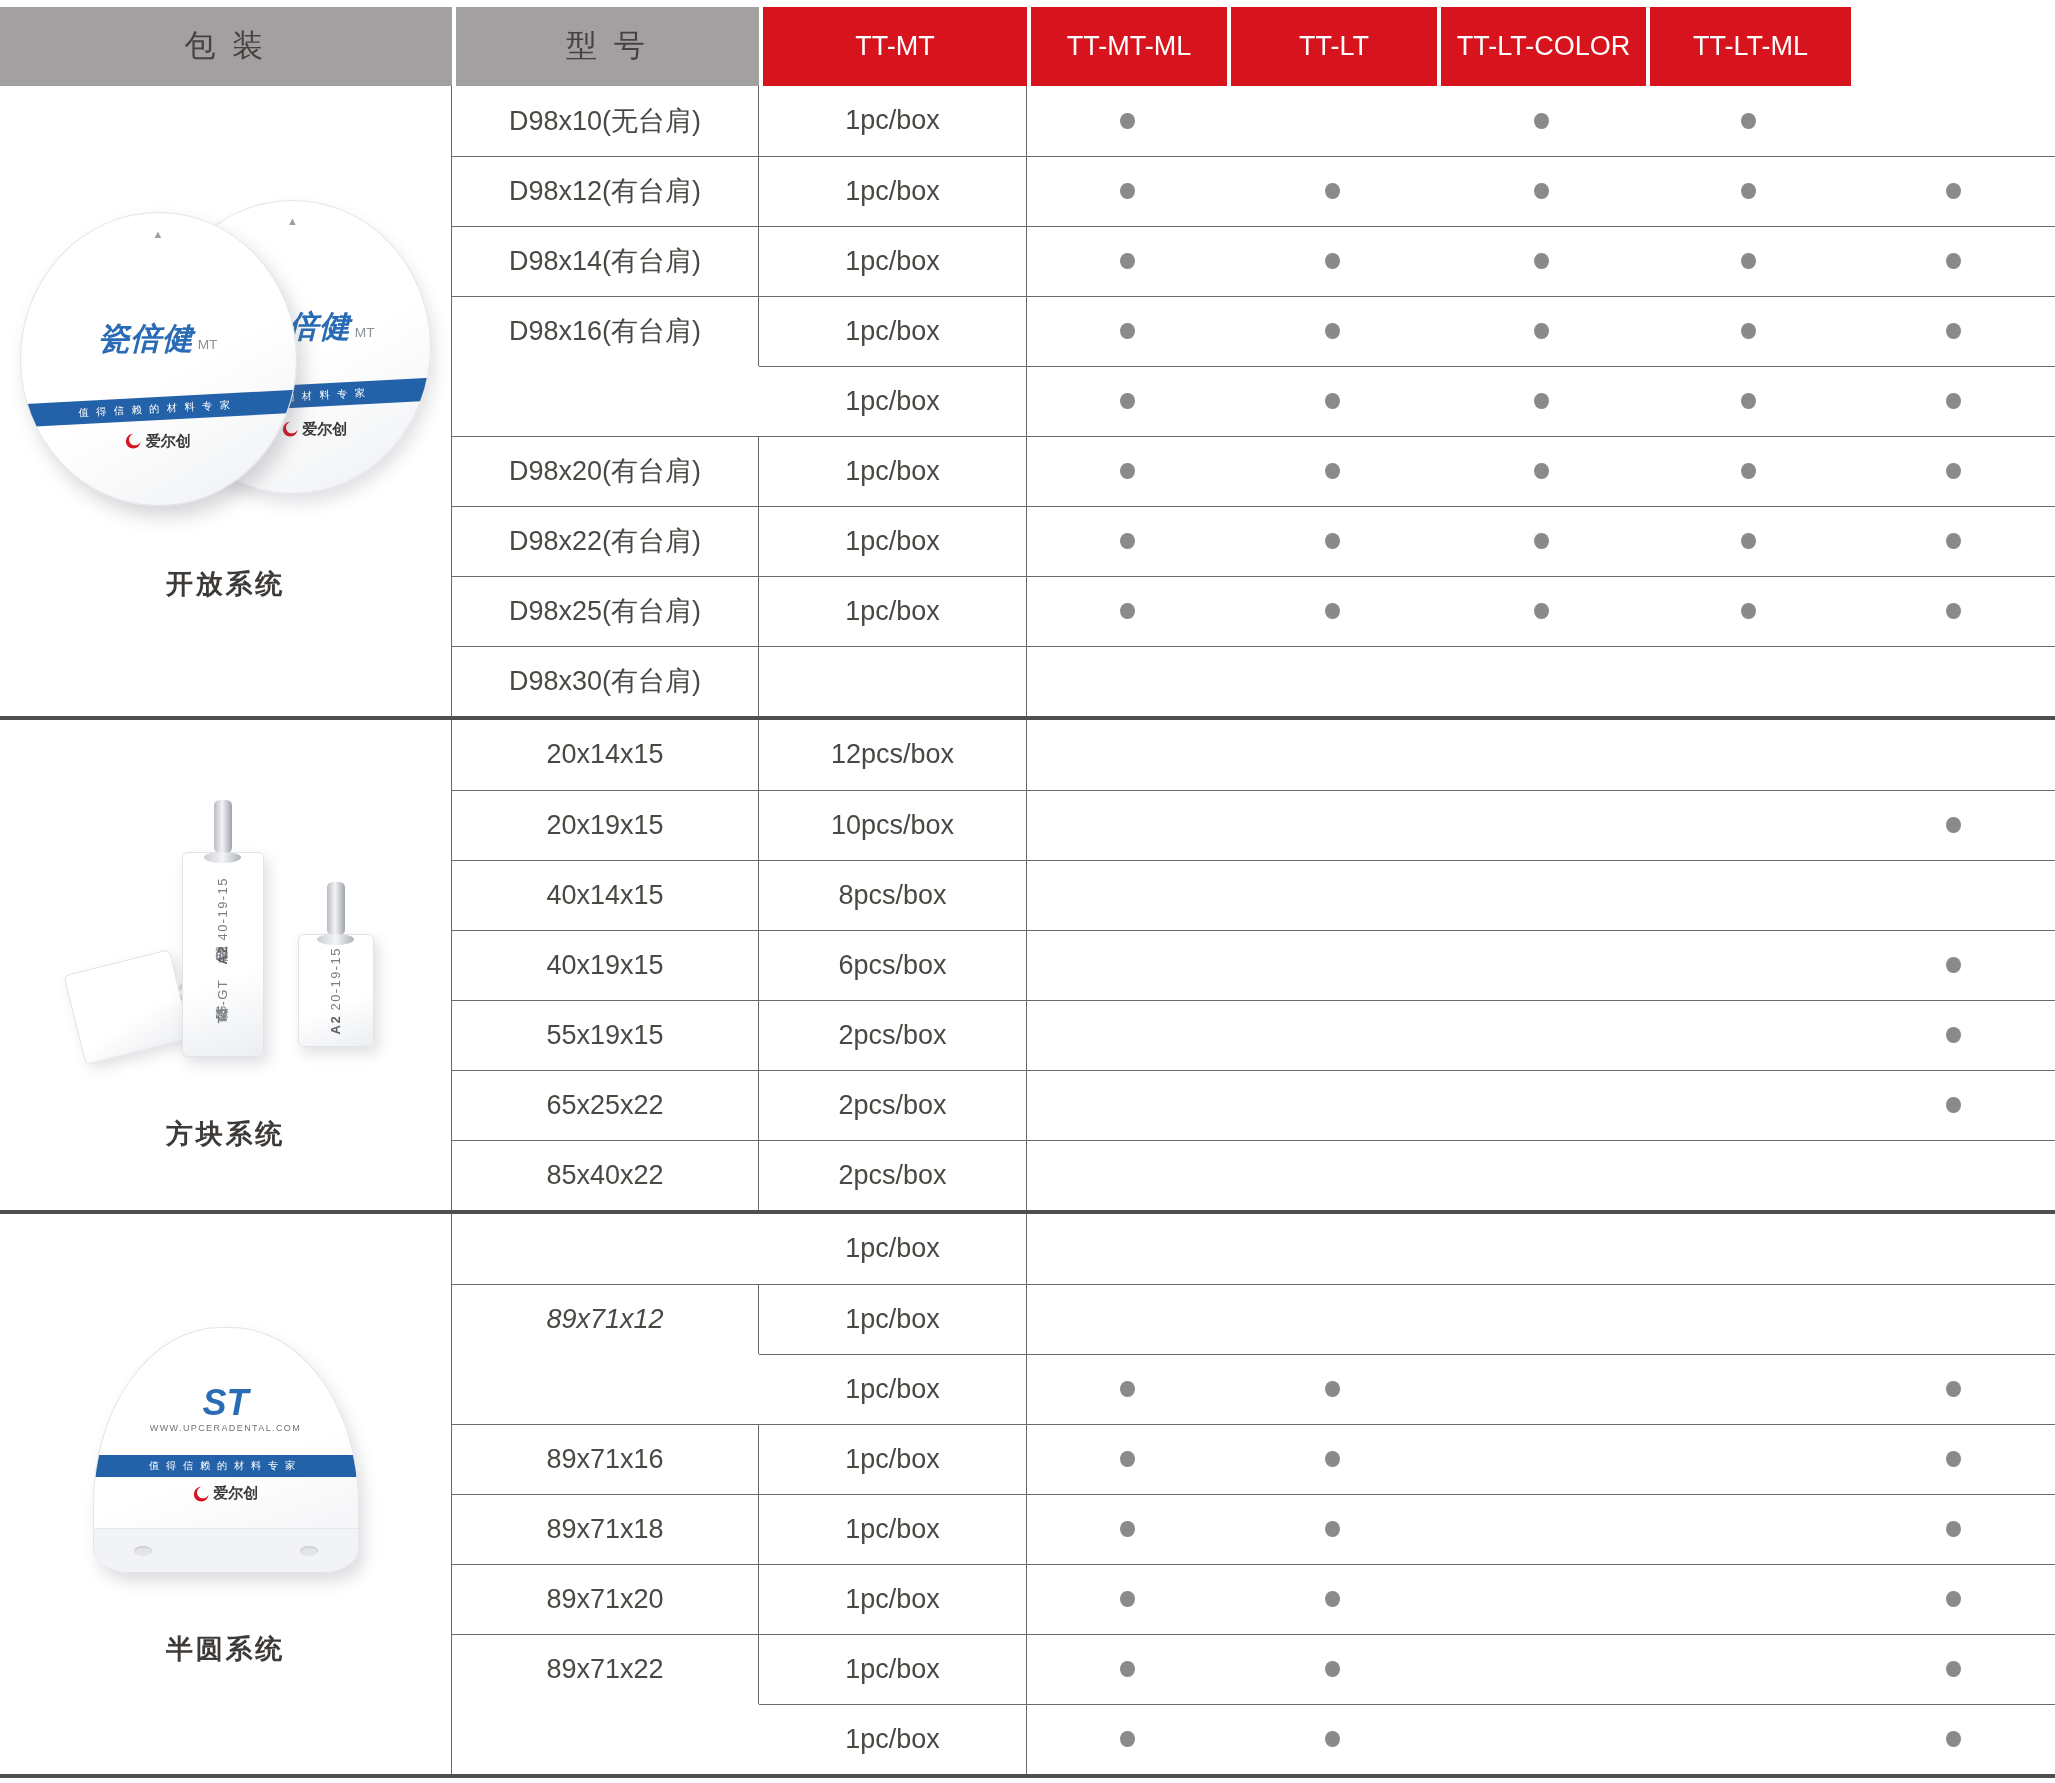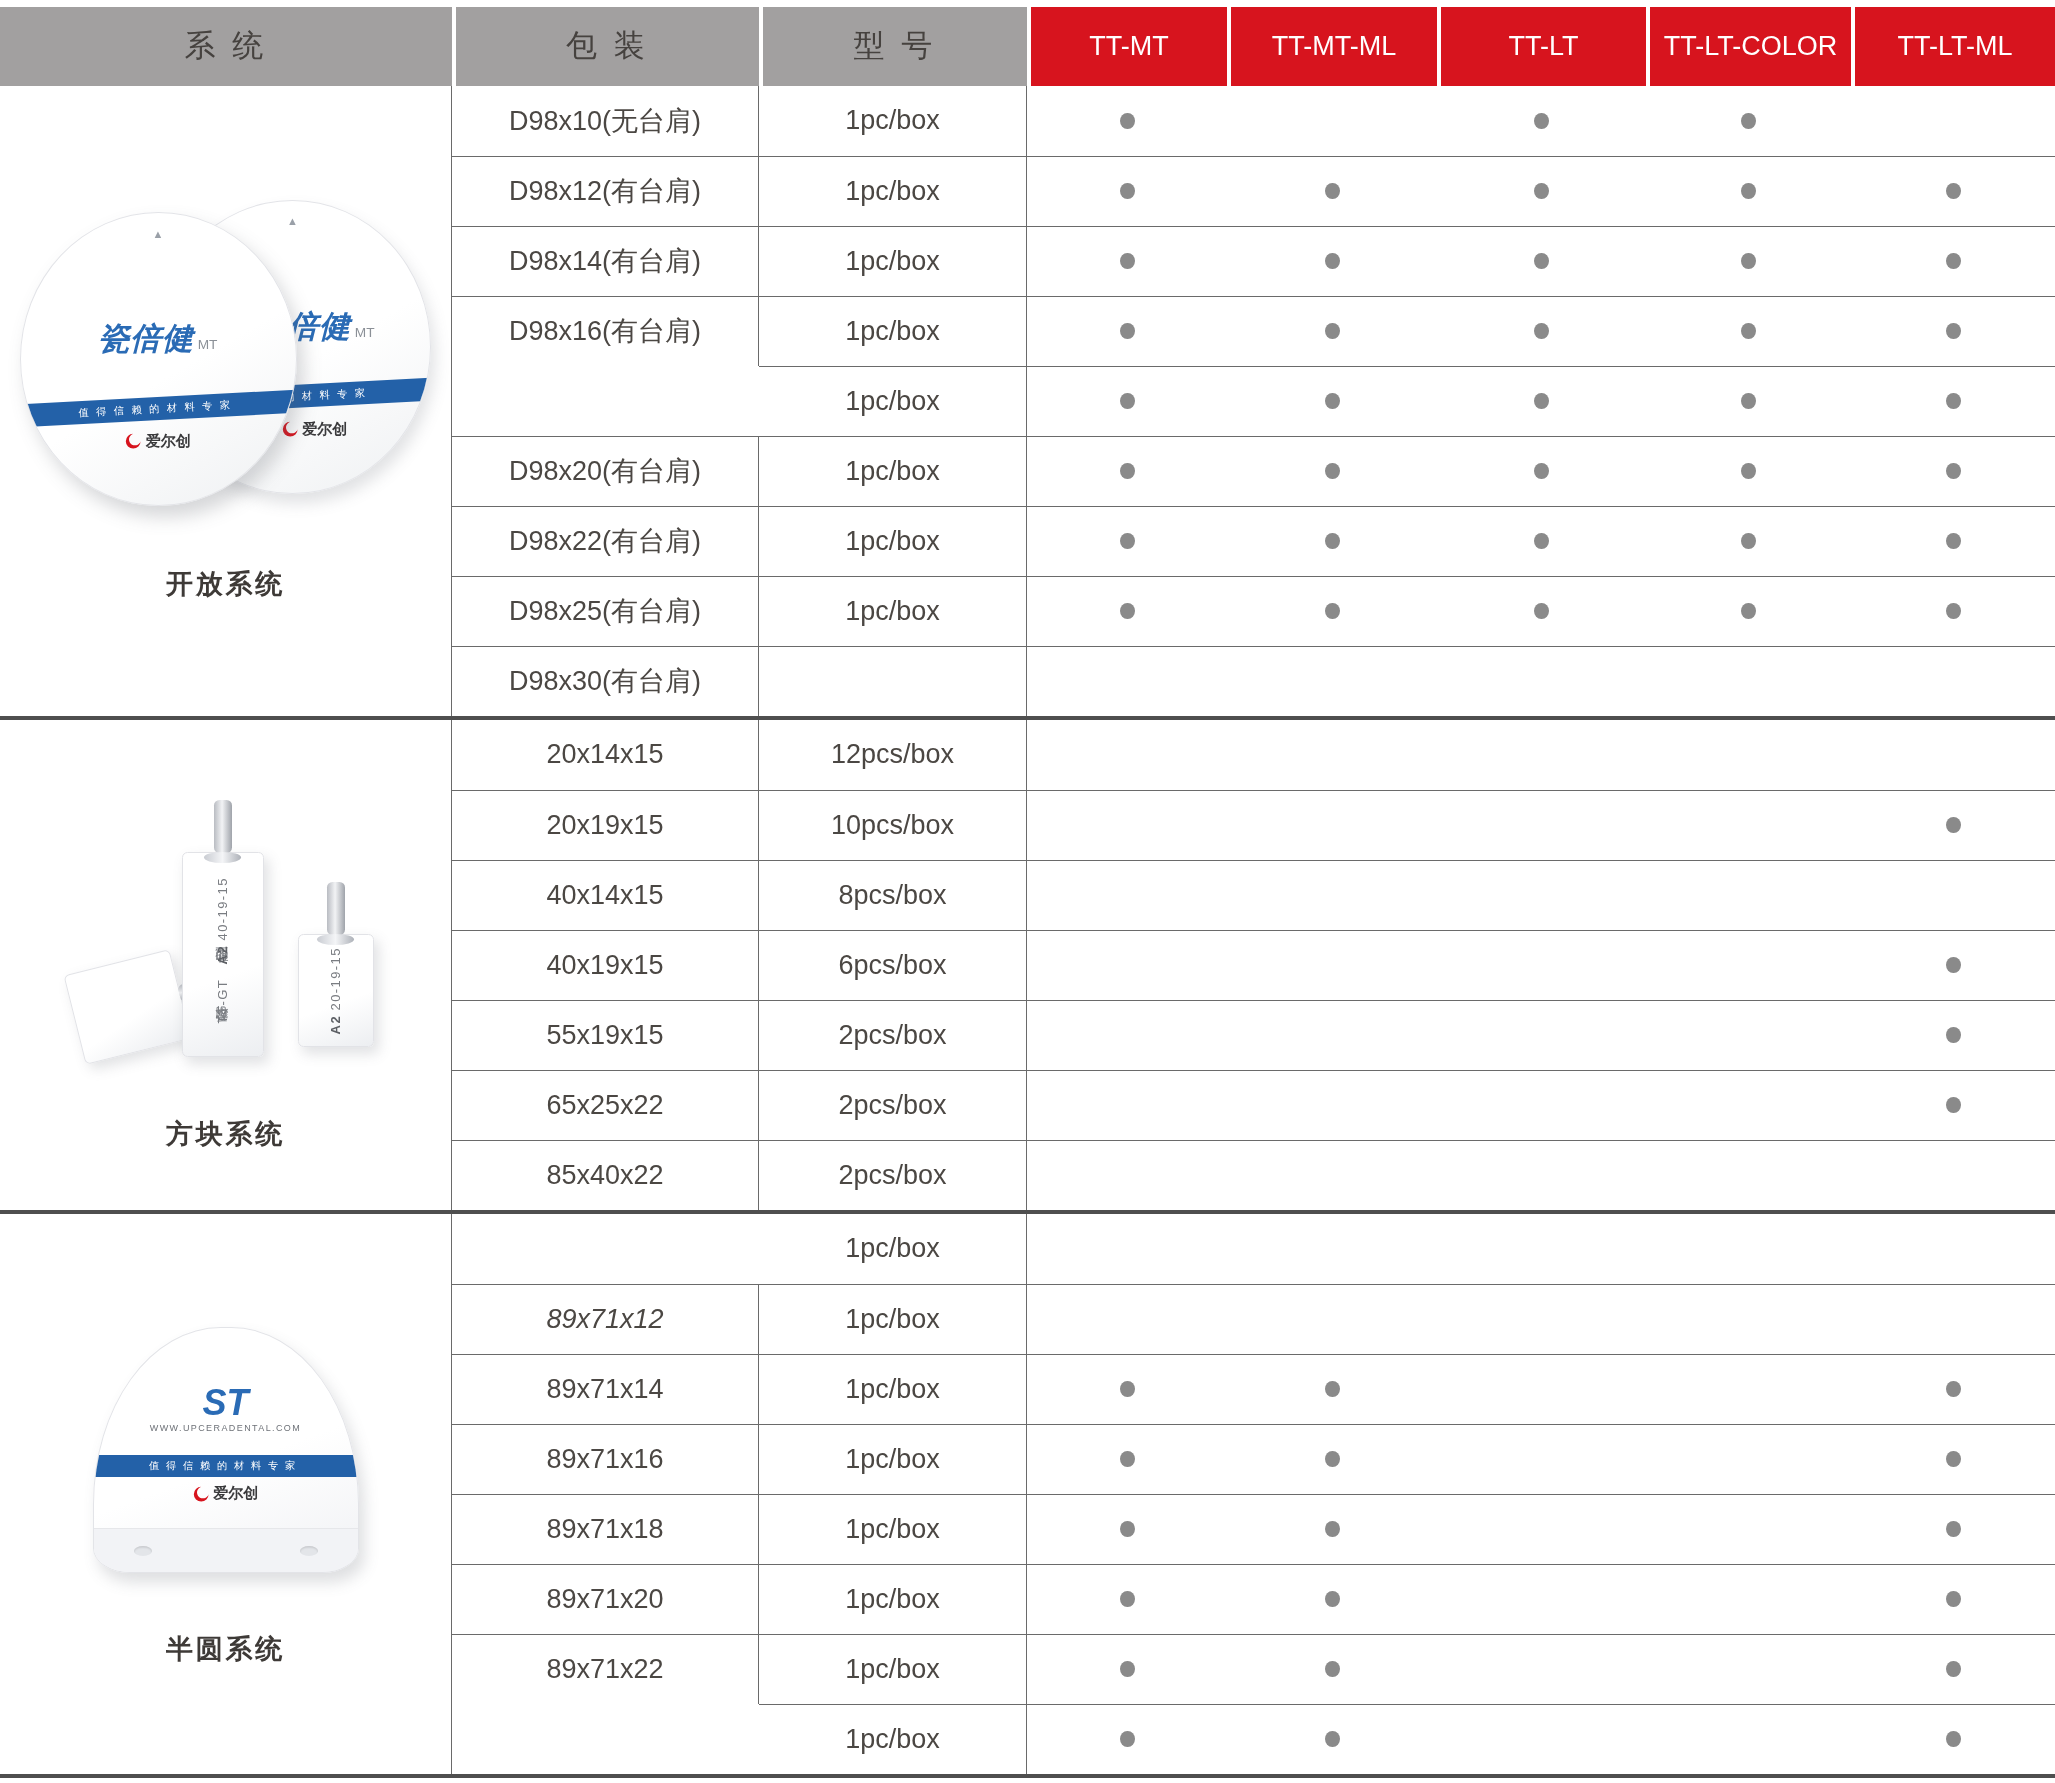--- a/index.html
+++ b/index.html
@@ -99,21 +99,20 @@
        box-shadow:inset 0 1.4px 2px rgba(0,0,0,.12);}
   .hole.left{left:40px;}
   .hole.right{right:40px;}
 </style>
 </head>
 <body>
 
 <div class="page">
 
   <div class="header">
-    <div class="hc gray">系 统</div>
     <div class="hc gray">包 装</div>
     <div class="hc gray">型 号</div>
     <div class="hc red">TT-MT</div>
     <div class="hc red">TT-MT-ML</div>
     <div class="hc red">TT-LT</div>
     <div class="hc red">TT-LT-COLOR</div>
     <div class="hc red">TT-LT-ML</div>
   </div>
 
   <section class="sec">
@@ -406,21 +405,20 @@
       <div class="cell c6" style="grid-row: 1;"></div>
       <div class="cell c7" style="grid-row: 1;"></div>
       <div class="cell c8" style="grid-row: 1;"></div>
       <div class="cell c2 bt" style="grid-row: 2; font-style: italic;">89x71x12</div>
       <div class="cell c3 bt" style="grid-row: 2;">1pc/box</div>
       <div class="cell c4 bt" style="grid-row: 2;"></div>
       <div class="cell c5 bt" style="grid-row: 2;"></div>
       <div class="cell c6 bt" style="grid-row: 2;"></div>
       <div class="cell c7 bt" style="grid-row: 2;"></div>
       <div class="cell c8 bt" style="grid-row: 2;"></div>
-      <div class="cell c2 bt" style="grid-row: 3;">89x71x14</div>
       <div class="cell c3 bt" style="grid-row: 3;">1pc/box</div>
       <div class="cell c4 bt" style="grid-row: 3;">
         <span class="dot"></span>
       </div>
       <div class="cell c5 bt" style="grid-row: 3;">
         <span class="dot"></span>
       </div>
       <div class="cell c6 bt" style="grid-row: 3;"></div>
       <div class="cell c7 bt" style="grid-row: 3;"></div>
       <div class="cell c8 bt" style="grid-row: 3;">

